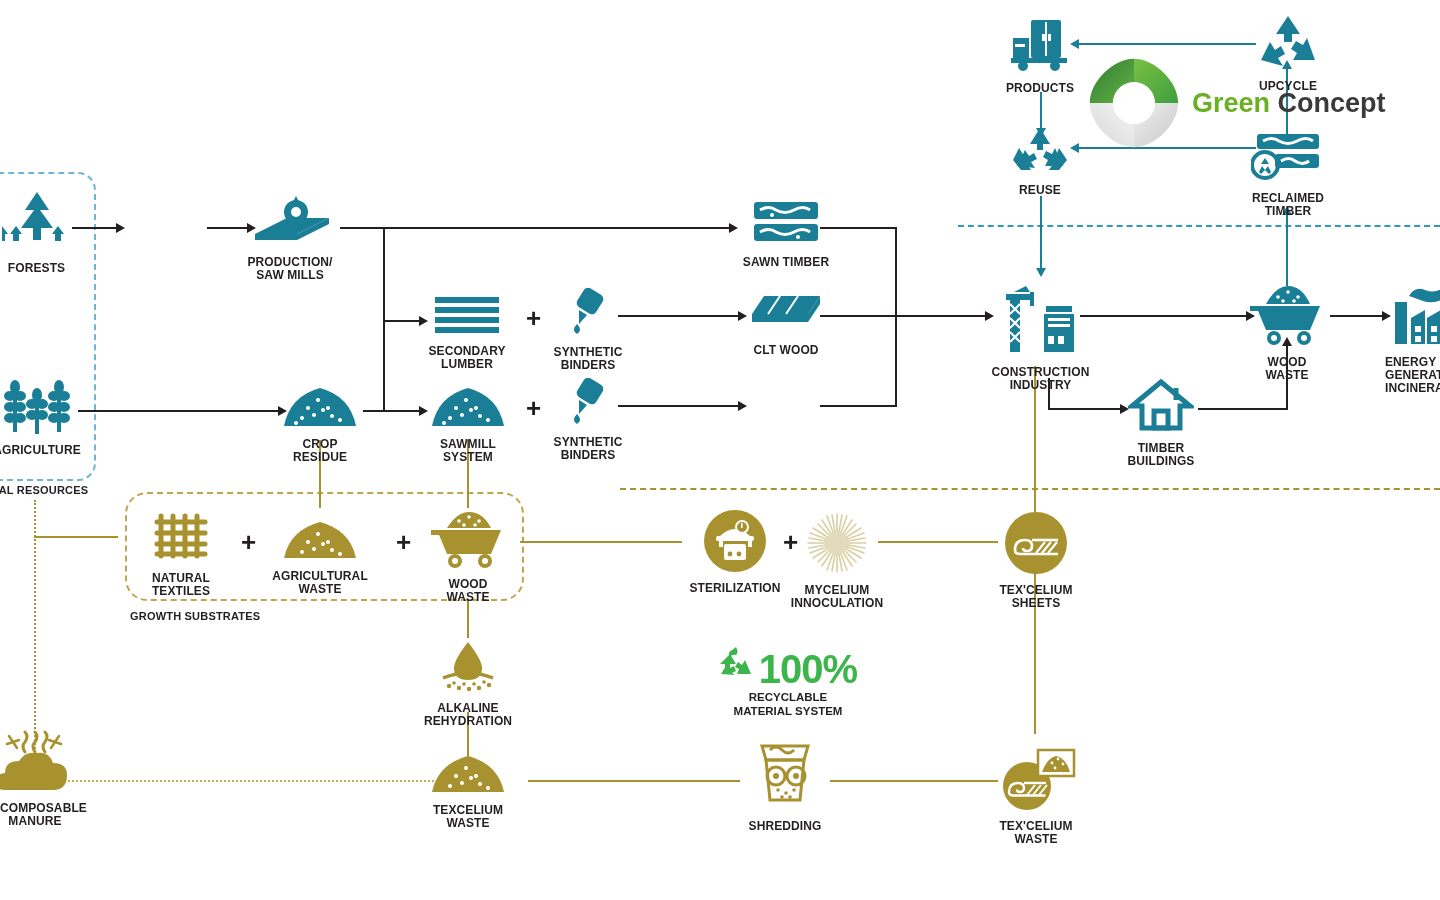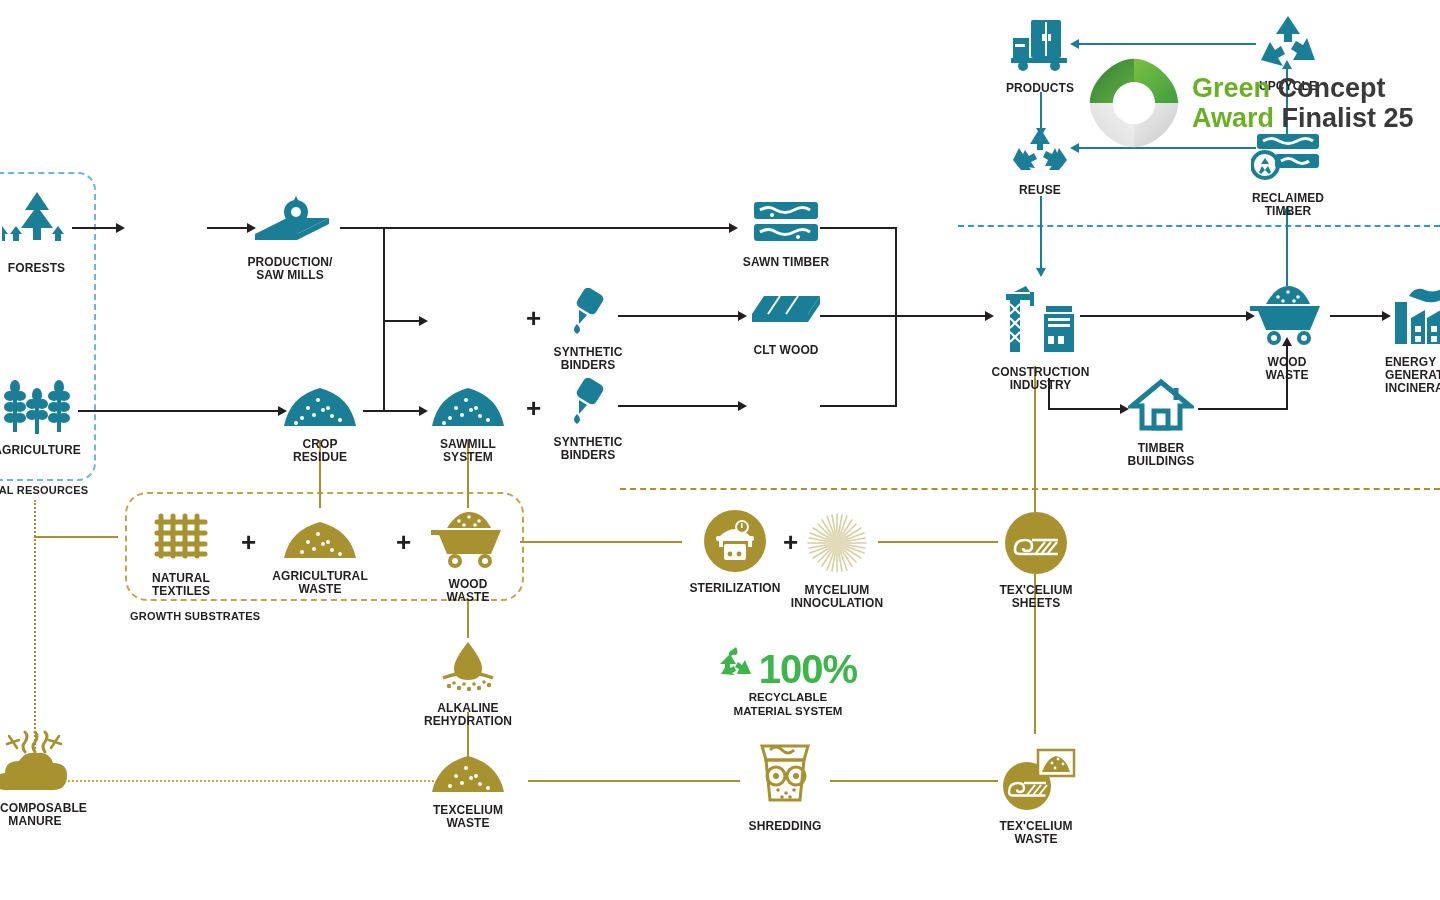--- a/index.html
+++ b/index.html
@@ -282,20 +282,34 @@
           <ellipse cx="9" cy="40" rx="6" ry="5"></ellipse>
               <ellipse cx="19" cy="40" rx="6" ry="5"></ellipse>
           <ellipse cx="14" cy="9" rx="5" ry="7"></ellipse>
             </g>
       </g>
         </svg>
     </span>
     <span class="lbl">AGRICULTURE</span>
   </div>
 
+  <div class="node" style="left:427px;top:295px;width:80px;">
+    <span class="ico">
+      <svg width="64" height="40" viewBox="0 0 64 40">
+          <g fill="#1a7f96">
+        <rect x="0" y="2" width="64" height="6"></rect>
+            <rect x="0" y="12" width="64" height="6"></rect>
+        <rect x="0" y="22" width="64" height="6"></rect>
+            <rect x="0" y="32" width="64" height="6"></rect>
+      </g>
+        </svg>
+    </span>
+    <span class="lbl">SECONDARY
+LUMBER</span>
+  </div>
   <div class="plus" style="left:526px;top:305px;">+</div>
   <div class="node" style="left:548px;top:288px;width:80px;">
     <span class="ico">
       <svg width="50" height="48" viewBox="0 0 50 48">
           <g fill="#1a7f96">
         <rect x="16" y="2" width="22" height="22" rx="5" transform="rotate(32 27 13)"></rect>
         <polygon points="16,22 24,27 16,36"></polygon>
         <path d="M14 36 q6 6 0 10 q-6 -4 0 -10"></path>
       </g>
         </svg>
@@ -826,20 +840,16 @@
         <path d="M96 50 C96 72 72 96 50 96 L50 72 C62 72 72 62 72 50 Z" fill="url(#g4)"></path>
         <path d="M4 50 C4 72 28 96 50 96 L50 72 C38 72 28 62 28 50 Z" fill="url(#g3)"></path>
         <path d="M28 50 L50 72 L72 50 L50 28 Z" fill="#ffffff"></path>
       </svg>
     </span>
     <span class="txt">
       <div class="l1">
         <span style="color:#6ab023;">Green</span>
         <span style="color:#3a3a3a;">Concept</span>
       </div>
-      <div class="l2">
-        <span style="color:#6ab023;">Award</span>
-        <span style="color:#3a3a3a;">Finalist 25</span>
-      </div>
     </span>
   </div>
 
 </div>
 
 </body></html>

